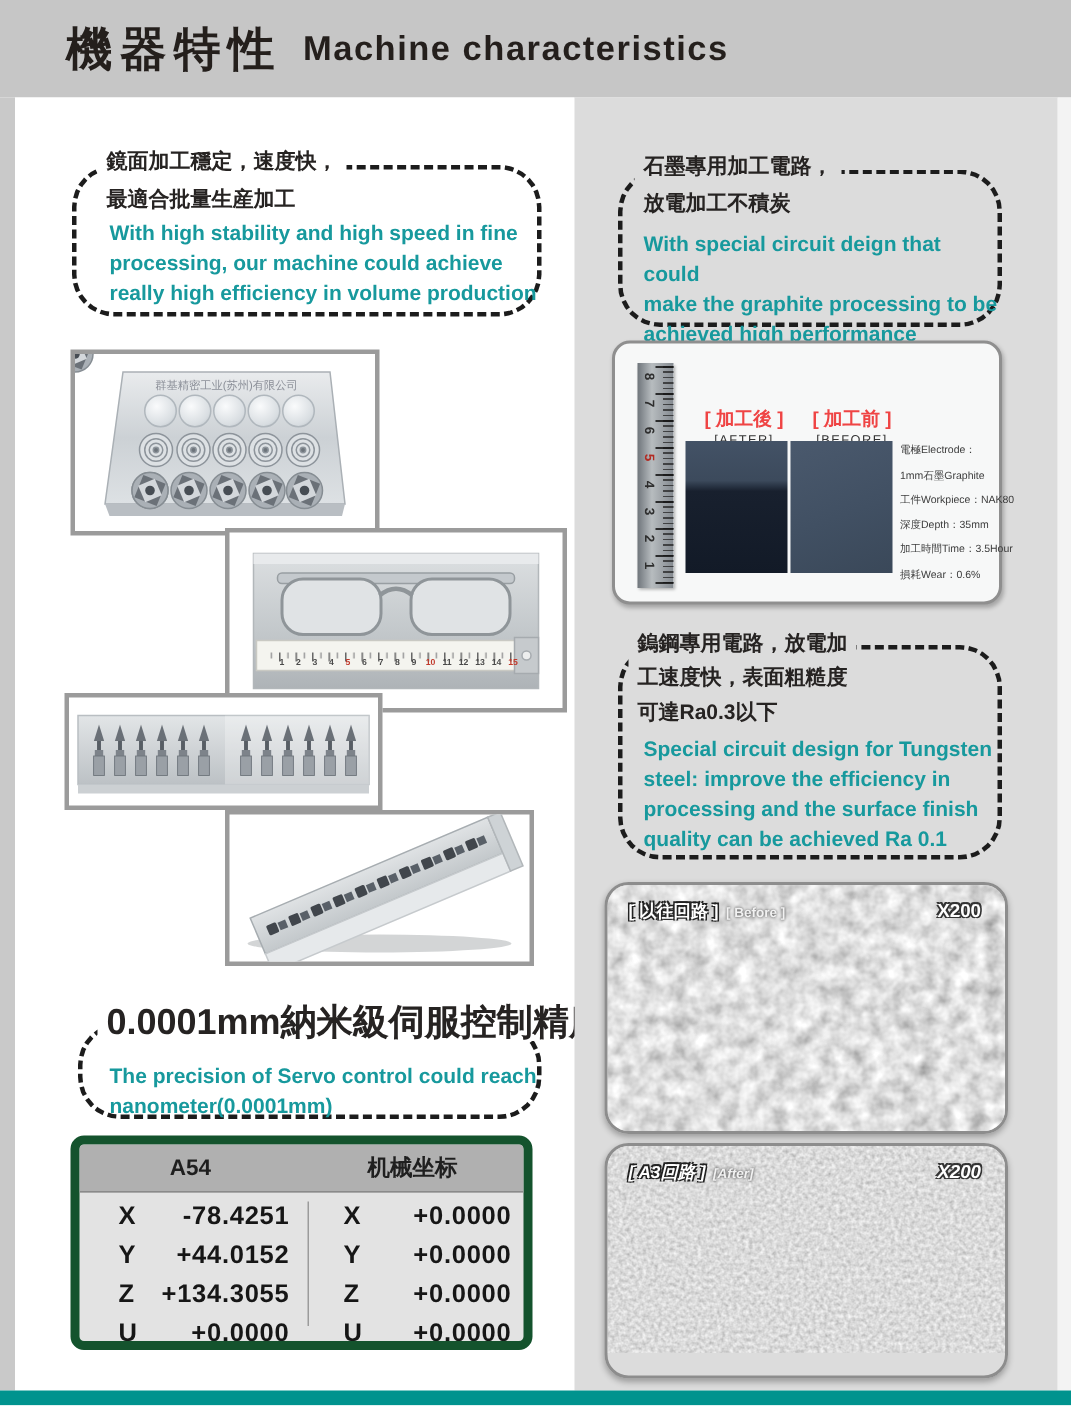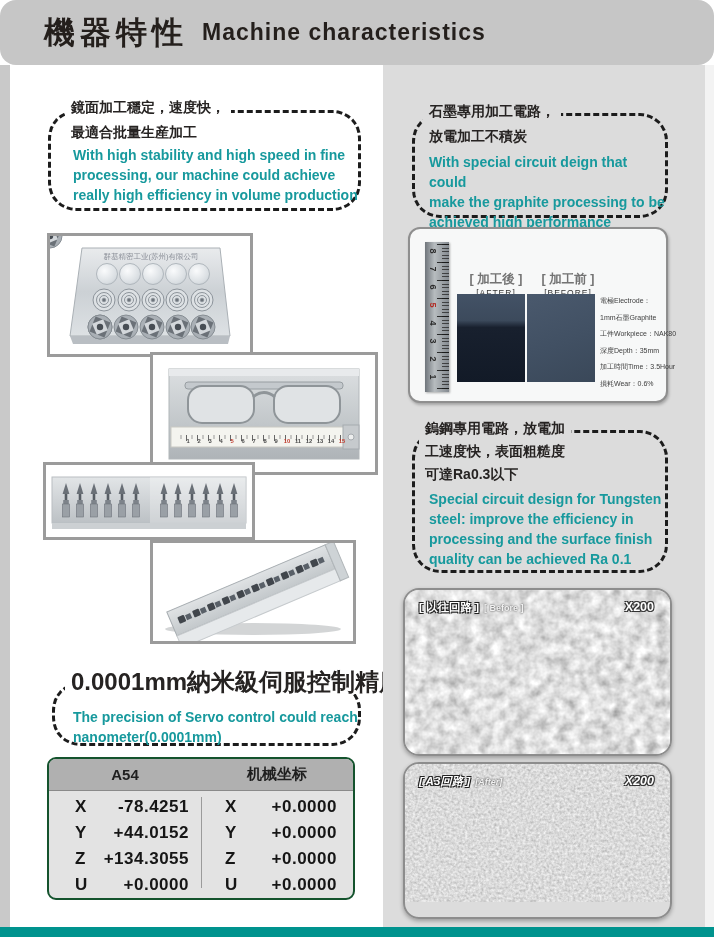--- a/index.html
+++ b/index.html
@@ -1,21 +1,21 @@
 <!DOCTYPE html>
 <html><head>
 <meta charset="utf-8">
 <style>
   html,body{margin:0;padding:0;}
   body{font-family:"Liberation Sans",sans-serif;}
   .page{position:relative;width:714px;height:937px;background:#ffffff;overflow:hidden;}
 
   
   .header{position:absolute;left:0;top:0;width:714px;height:65px;background:#c6c6c6;
-          display:flex;align-items:center;border-radius:16px;}
+          display:flex;align-items:center;}
   .title-zh{margin:0 0 0 44px;font-size:31px;font-weight:bold;color:#241f1c;letter-spacing:5px;}
   .title-en{margin:0 0 0 14px;font-size:23px;font-weight:bold;color:#241f1c;letter-spacing:1px;}
 
   
   .left-margin{position:absolute;left:0;top:65px;width:10px;height:862px;background:#c9c9c9;}
   .right-margin{position:absolute;left:705px;top:65px;width:9px;height:862px;background:#f3f3f3;}
   .footer-bar{position:absolute;left:0;top:927px;width:714px;height:10px;background:#00938e;}
 
   .left-panel{position:absolute;left:10px;top:65px;width:373px;height:862px;background:#ffffff;}
   .right-panel{position:absolute;left:383px;top:65px;width:322px;height:862px;background:#dcdcdc;}
@@ -48,21 +48,21 @@
   
   .photo-frame{position:absolute;background:#ffffff;border:3px solid #9b9b9b;margin:0;padding:0;}
   #frame-plate{left:37px;top:168px;width:200px;height:118px;z-index:1;}
   #frame-glasses{left:140px;top:287px;width:222px;height:117px;z-index:2;}
   #frame-bits{left:33px;top:397px;width:206px;height:72px;z-index:3;}
   #frame-bar{left:140px;top:475px;width:200px;height:98px;z-index:4;}
   .photo-frame svg{display:block;}
 
   
   .coords-table{position:absolute;left:37px;top:692px;width:308px;height:143px;background:#e3e3e3;
-                border:2px solid #14532d;border-radius:9px;overflow:hidden;box-sizing:border-box;}
+                border:6px solid #14532d;border-radius:9px;overflow:hidden;box-sizing:border-box;}
   .ct-header{display:flex;height:31px;background:#b0b0b0;border-bottom:1px solid #8a8a8a;
              align-items:center;font-weight:bold;font-size:15px;color:#1f1f1f;}
   .ct-header span{width:152px;text-align:center;}
   .ct-row{display:flex;padding:6px 0 0 26px;font-weight:bold;font-size:17px;color:#161616;}
   .ct-axis{width:28px;}
   .ct-val{width:86px;text-align:right;letter-spacing:.5px;}
   .ct-axis2{margin-left:36px;width:28px;}
   .ct-val2{width:84px;text-align:right;letter-spacing:.5px;}
   .ct-divider{position:absolute;left:152px;top:38px;bottom:10px;width:1px;background:#9b9b9b;}
 
@@ -73,21 +73,21 @@
   .vruler{position:absolute;left:15px;top:13px;width:24px;height:150px;
           background:linear-gradient(90deg,#6f757b,#b7bcbf 40%,#848a90);box-shadow:1px 1px 2px rgba(0,0,0,.3);}
   .vruler .ticks-fine{position:absolute;right:0;top:2px;bottom:2px;width:7px;
           background:repeating-linear-gradient(180deg,rgba(35,35,35,.75) 0 1px,transparent 1px 3.6px);}
   .vruler .ticks-cm{position:absolute;right:0;top:2px;bottom:2px;width:12px;
           background:repeating-linear-gradient(180deg,rgba(20,20,20,.85) 0 1.4px,transparent 1.4px 18px);}
   .vnum{position:absolute;left:2px;width:12px;text-align:center;font-size:9px;font-weight:bold;
         color:#2e2e2e;transform:rotate(90deg);}
   .vnum.red{color:#b22a22;}
   .cmp-label{position:absolute;width:92px;text-align:center;}
-  .cmp-label .zh{font-size:12.5px;font-weight:bold;color:#737373;}
+  .cmp-label .zh{font-size:12.5px;font-weight:bold;color:#ef4444;}
   .cmp-label .en{font-size:8.5px;color:#333;letter-spacing:1px;}
   #label-after{left:40px;top:42px;}
   #label-before{left:112px;top:42px;}
   .swatch{position:absolute;top:65px;width:68px;height:88px;}
   #swatch-after{left:47px;background:linear-gradient(180deg,#435266 0%,#3c4a5c 30%,#18202e 38%,#121a27 100%);}
   #swatch-before{left:117px;background:linear-gradient(160deg,#4a596d 0%,#415063 55%,#3a4859 100%);}
   .specs{position:absolute;left:190px;top:64px;width:66px;}
   .spec-line{font-size:7px;color:#3d3d3d;line-height:16.5px;white-space:nowrap;}
 
   

